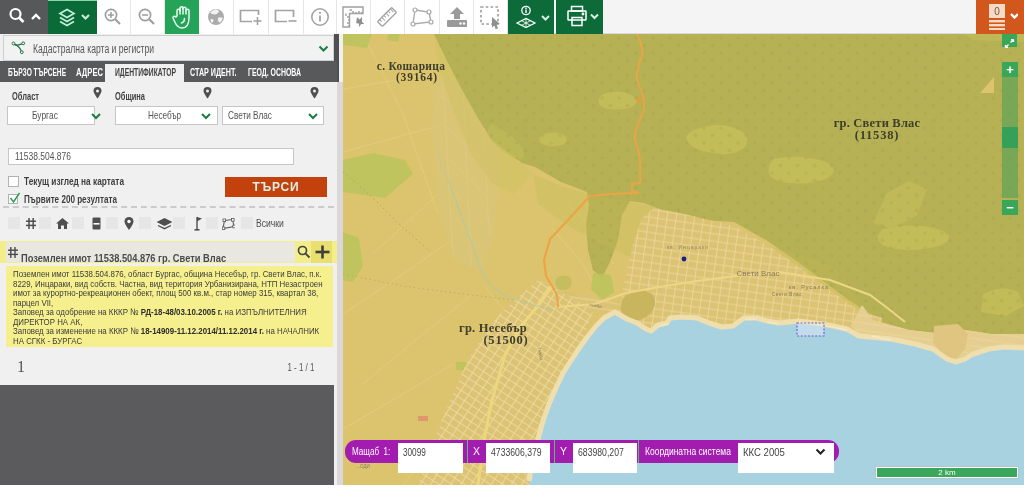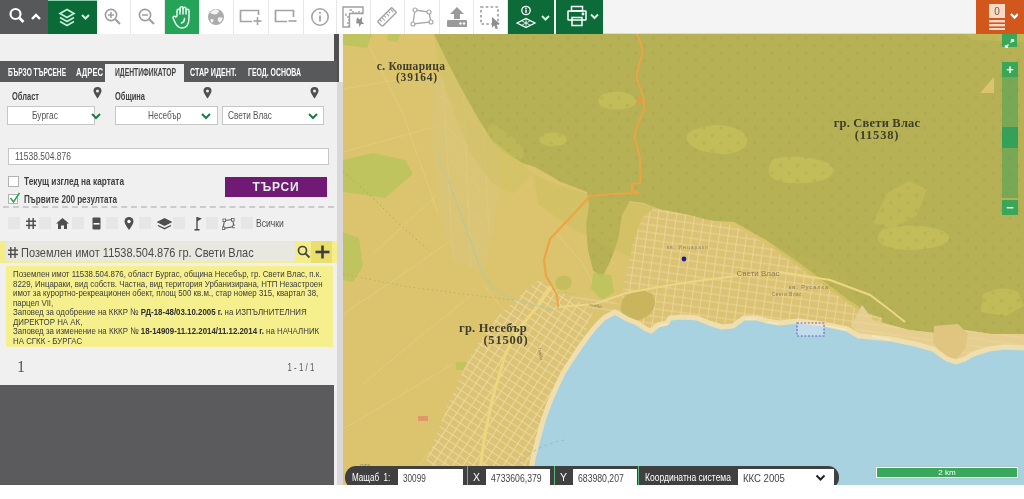--- a/index.html
+++ b/index.html
@@ -23,40 +23,40 @@
 #dropbar { position:absolute; left:3px; top:1px; width:331px; height:26px; background:#f2f2f2; border:1px solid #cfcfcf; }
 #dropbar .dicon { position:absolute; left:7px; top:4px; width:15px; height:15px; background:transparent; }
 #dropbar .dtext { position:absolute; left:29px; top:6px; font-size:12.5px; color:#555; }
 #tabbar { position:absolute; left:0; top:27px; width:337px; height:21px; background:#58595b; }
 #tabactive { position:absolute; left:105px; top:30px; width:79px; height:18px; background:#f0f0f0; }
 .tab { position:absolute; top:31.5px; height:13px; font-size:10.5px; font-weight:bold; color:#fff; line-height:13px; }
 .flabel { position:absolute; font-size:10.5px; font-weight:bold; color:#3f3f41; height:13px; line-height:13px; }
 .fselect { position:absolute; top:72px; height:19px; background:#fff; border:1px solid #c6c6c6; font-size:10.5px; color:#555; line-height:17px; padding-left:5px; }
 .finput { position:absolute; background:#fff; border:1px solid #c6c6c6; font-size:11px; color:#555; line-height:15px; padding-left:6px; }
 .cbox { position:absolute; width:11px; height:11px; background:#fff; border:1px solid #b2b2b2; }
-#btn-search { position:absolute; left:225px; top:143px; width:102px; height:20px; background:#701a75; color:#def0e4; font-size:12px; font-weight:bold; text-align:center; line-height:20px; letter-spacing:0.8px; }
+#btn-search { position:absolute; left:225px; top:143px; width:102px; height:20px; background:#c2410c; color:#def0e4; font-size:12px; font-weight:bold; text-align:center; line-height:20px; letter-spacing:0.8px; }
 #dashsep { position:absolute; left:3px; top:172px; width:331px; height:0; border-top:2px dashed #cbcbcb; }
 .fcb { position:absolute; top:183px; width:12px; height:12px; background:#e6e6e6; }
 .ficon { position:absolute; }
 #reshead { position:absolute; left:0; top:207px; width:337px; height:22px; background:#f3ed8a; }
 #reshead .inner { position:absolute; left:6px; top:1px; width:289px; height:20px; background:#e9e8e0; }
 #resplus { position:absolute; left:311px; top:0; width:21px; height:22px; background:#e9df6e; }
-#reshead .rtext { position:absolute; left:21px; top:5px; font-size:13px; color:#4a4a4a; height:13px; line-height:13px; }
+#reshead .rtext { position:absolute; left:21px; top:11px; font-size:11px; color:#4a4a4a; height:13px; line-height:13px;font-weight:bold; }
 #resbox { position:absolute; left:6px; top:232px; width:327px; height:81px; background:#f5ef8e; }
 #resbox .txt { position:absolute; left:7px; top:3px; width:378px; font-size:9.5px; line-height:9.55px; color:#3c3c3c; transform:scaleX(0.83); transform-origin:0 0; }
 #resbox b { color:#2d2d2d; }
 #pag1 { position:absolute; left:17px; top:324px; font-family:"Liberation Serif",serif; font-size:16px; color:#555; }
 #pag2 { position:absolute; right:29px; top:327px; font-size:11px; color:#555; height:13px; line-height:13px; }
 #pfoot { position:absolute; left:0; top:351px; width:334px; height:100px; background:#5b5b5d; }
 
 
 #map { position:absolute; left:343px; top:34px; width:681px; height:451px; }
 
 
-#bbar { position:absolute; left:345px; top:466px; width:494px; height:23px; background:#404040;border-radius:11px; }
+#bbar { position:absolute; left:345px; top:440px; width:494px; height:23px; background:#a21caf;border-radius:11px; }
 #bbar .lbl { position:absolute; top:5px; font-size:10.5px; color:#fff; height:13px; line-height:13px; }
 #bbar .inp { position:absolute; top:2.5px; height:30px; background:#fff; font-size:10.5px; color:#444; line-height:18px; padding-left:5px; }
 #bbar .dv { position:absolute; top:0; width:1px; height:23px; background:#5cba7e; }
 #sbar { position:absolute; left:876px; top:467px; width:142px; height:11px; background:#3aa85c; border:1px solid #fff; box-shadow:0 0 0 1px rgba(180,190,185,0.5); }
 #sbar span { display:block; text-align:center; font-size:8px; color:#fff; line-height:9px; }
 .zbtn { position:absolute; background:#3aa758; color:#fff; text-align:center; }
 #ztrack { position:absolute; left:1002px; top:77px; width:16px; height:121px; background:rgba(70,160,85,0.55); }
 #zthumb { position:absolute; left:1002px; top:127px; width:16px; height:21px; background:#35a057; }
 #bstrip { position:absolute; left:0; top:485px; width:1024px; height:14px; background:#fff; }
 </style>
@@ -359,20 +359,35 @@
           <rect x="7" y="20" width="16" height="2.4" fill="#f7d9c5"></rect>
           <rect x="7" y="24" width="16" height="2" fill="#f7d9c5"></rect>
           <path d="M29,10 L32.5,13.5 L36,10" stroke="#fff" stroke-width="2.4" fill="none"></path>
         </svg>
     </div>
   </div>
 
   <div id="panel">
     <div id="pdark"></div>
     <div id="pscroll"></div>
+    <div id="dropbar">
+      <div class="dicon"><svg width="15" height="15" viewBox="0 0 15 15">
+            <g stroke="#1c6e48" stroke-width="1.3" fill="none">
+              <path d="M2.5,3.5 C5,6.5 7.5,5 12,3.5"></path>
+              <path d="M2.5,3.5 C7,5.5 9.5,8 10.5,12"></path>
+            </g>
+            <circle cx="2.5" cy="3.5" r="1.4" fill="#fff" stroke="#1c6e48" stroke-width="1"></circle>
+            <circle cx="12.2" cy="3.3" r="1.4" fill="#fff" stroke="#1c6e48" stroke-width="1"></circle>
+            <circle cx="10.8" cy="12.2" r="1.4" fill="#fff" stroke="#1c6e48" stroke-width="1"></circle>
+          </svg></div>
+      <div class="dtext"><span class="sx" style="transform:scaleX(0.687)">Кадастрална карта и регистри</span></div>
+      <svg style="position:absolute;left:314px;top:9px" width="11" height="8">
+          <path d="M1.5,1.5 L5.5,5.5 L9.5,1.5" stroke="#1c7c46" stroke-width="2" fill="none"></path>
+        </svg>
+    </div>
     <div id="tabbar"></div>
     <div id="tabactive"></div>
     <div class="tab" style="left:8px;"><span class="sx" style="transform:scaleX(0.63)">БЪРЗО ТЪРСЕНЕ</span></div>
     <div class="tab" style="left:76px;"><span class="sx" style="transform:scaleX(0.73)">АДРЕС</span></div>
     <div class="tab" style="left:114.5px; color:#424244;"><span class="sx" style="transform:scaleX(0.643)">ИДЕНТИФИКАТОР</span></div>
     <div class="tab" style="left:189.5px;"><span class="sx" style="transform:scaleX(0.681)">СТАР ИДЕНТ.</span></div>
     <div class="tab" style="left:247.5px;"><span class="sx" style="transform:scaleX(0.658)">ГЕОД. ОСНОВА</span></div>
 
     <div class="flabel" style="left:12px; top:56px;"><span class="sx" style="transform:scaleX(0.712)">Област</span></div>
     <div class="flabel" style="left:115px; top:56px;"><span class="sx" style="transform:scaleX(0.711)">Община</span></div>
@@ -396,21 +411,21 @@
     <svg class="abs" style="left:91px;top:79px" width="10" height="7">
         <path d="M1,1 L5,5 L9,1" stroke="#1c7c46" stroke-width="2" fill="none"></path>
       </svg>
     <svg class="abs" style="left:201px;top:79px" width="10" height="7">
         <path d="M1,1 L5,5 L9,1" stroke="#1c7c46" stroke-width="2" fill="none"></path>
       </svg>
     <svg class="abs" style="left:308px;top:79px" width="10" height="7">
         <path d="M1,1 L5,5 L9,1" stroke="#1c7c46" stroke-width="2" fill="none"></path>
       </svg>
 
-    <div class="finput" style="left:8px; top:114px; width:321px; height:17px;"><span class="sx" style="transform:scaleX(0.77)">11538.504.876</span></div>
+    <div class="finput" style="left:8px; top:114px; width:286px; height:17px;"><span class="sx" style="transform:scaleX(0.77)">11538.504.876</span></div>
 
     <div class="cbox" style="left:8px; top:142px;"></div>
     <div class="flabel" style="left:24px; top:141px;"><span class="sx" style="transform:scaleX(0.789)">Текущ изглед на картата</span></div>
     <div id="btn-search">ТЪРСИ</div>
     <div class="cbox" style="left:8px; top:160px; width:10px; height:10px;"></div>
     <svg class="abs" style="left:9px;top:157px" width="13" height="13">
         <path d="M1.5,7 L4.5,11 L10.5,2" stroke="#2f9e57" stroke-width="1.5" fill="none"></path>
       </svg>
     <div class="flabel" style="left:24px; top:159px;"><span class="sx" style="transform:scaleX(0.772)">Първите 200 резултата</span></div>
 

